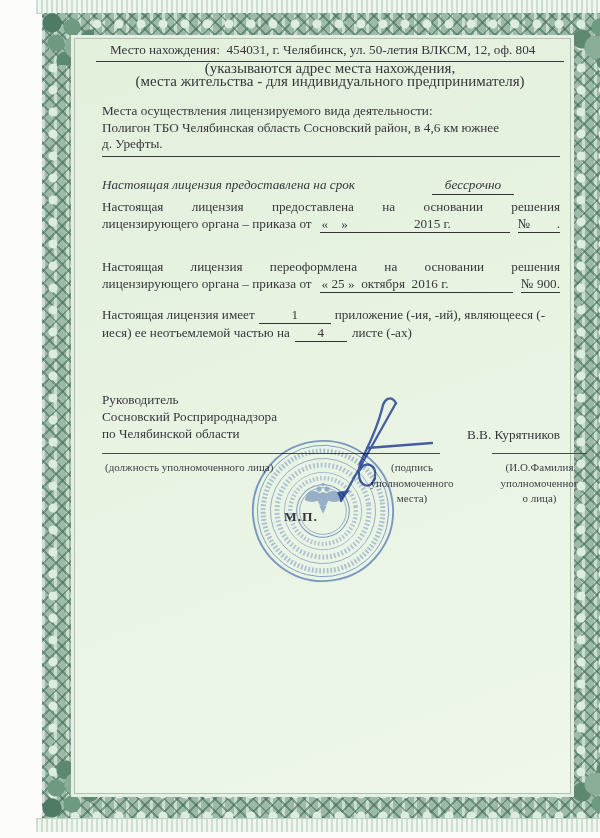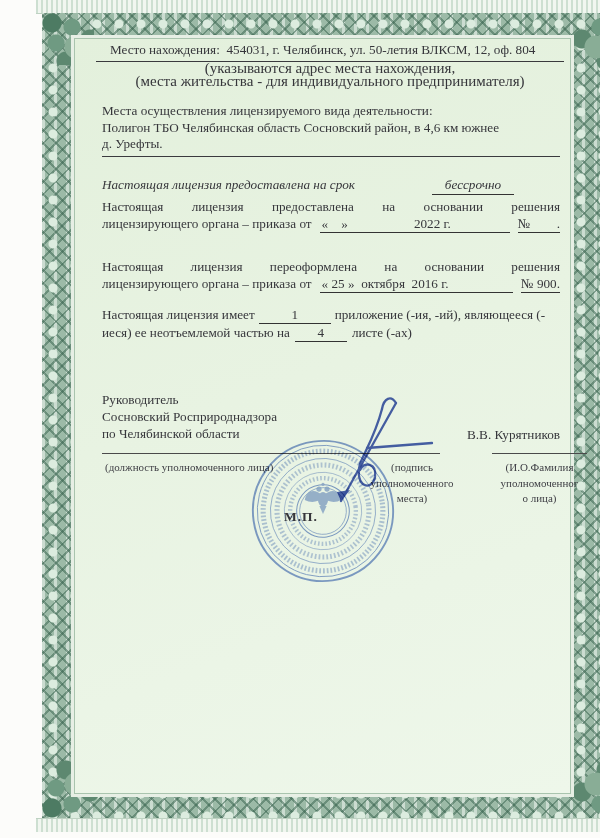--- a/index.html
+++ b/index.html
@@ -108,21 +108,21 @@
 
       <div class="blk term">
         <span>Настоящая лицензия предоставлена на срок</span>
         <span class="term-value">бессрочно</span>
       </div>
 
       <div class="blk granted">
         <div class="jline">Настоящая лицензия предоставлена на основании решения</div>
         <div class="row2">
           <span>лицензирующего органа – приказа от</span>
-          <span class="blank grow ws">«    »                    2022 г.</span>
+          <span class="blank grow ws">«    »                    2015 г.</span>
           <span class="blank ws">№        .</span>
         </div>
       </div>
 
       <div class="blk reissued">
         <div class="jline">Настоящая лицензия переоформлена на основании решения</div>
         <div class="row2">
           <span>лицензирующего органа – приказа от</span>
           <span class="blank grow ws">« 25 »  октября  2016 г.</span>
           <span class="blank ws">№ 900.</span>

